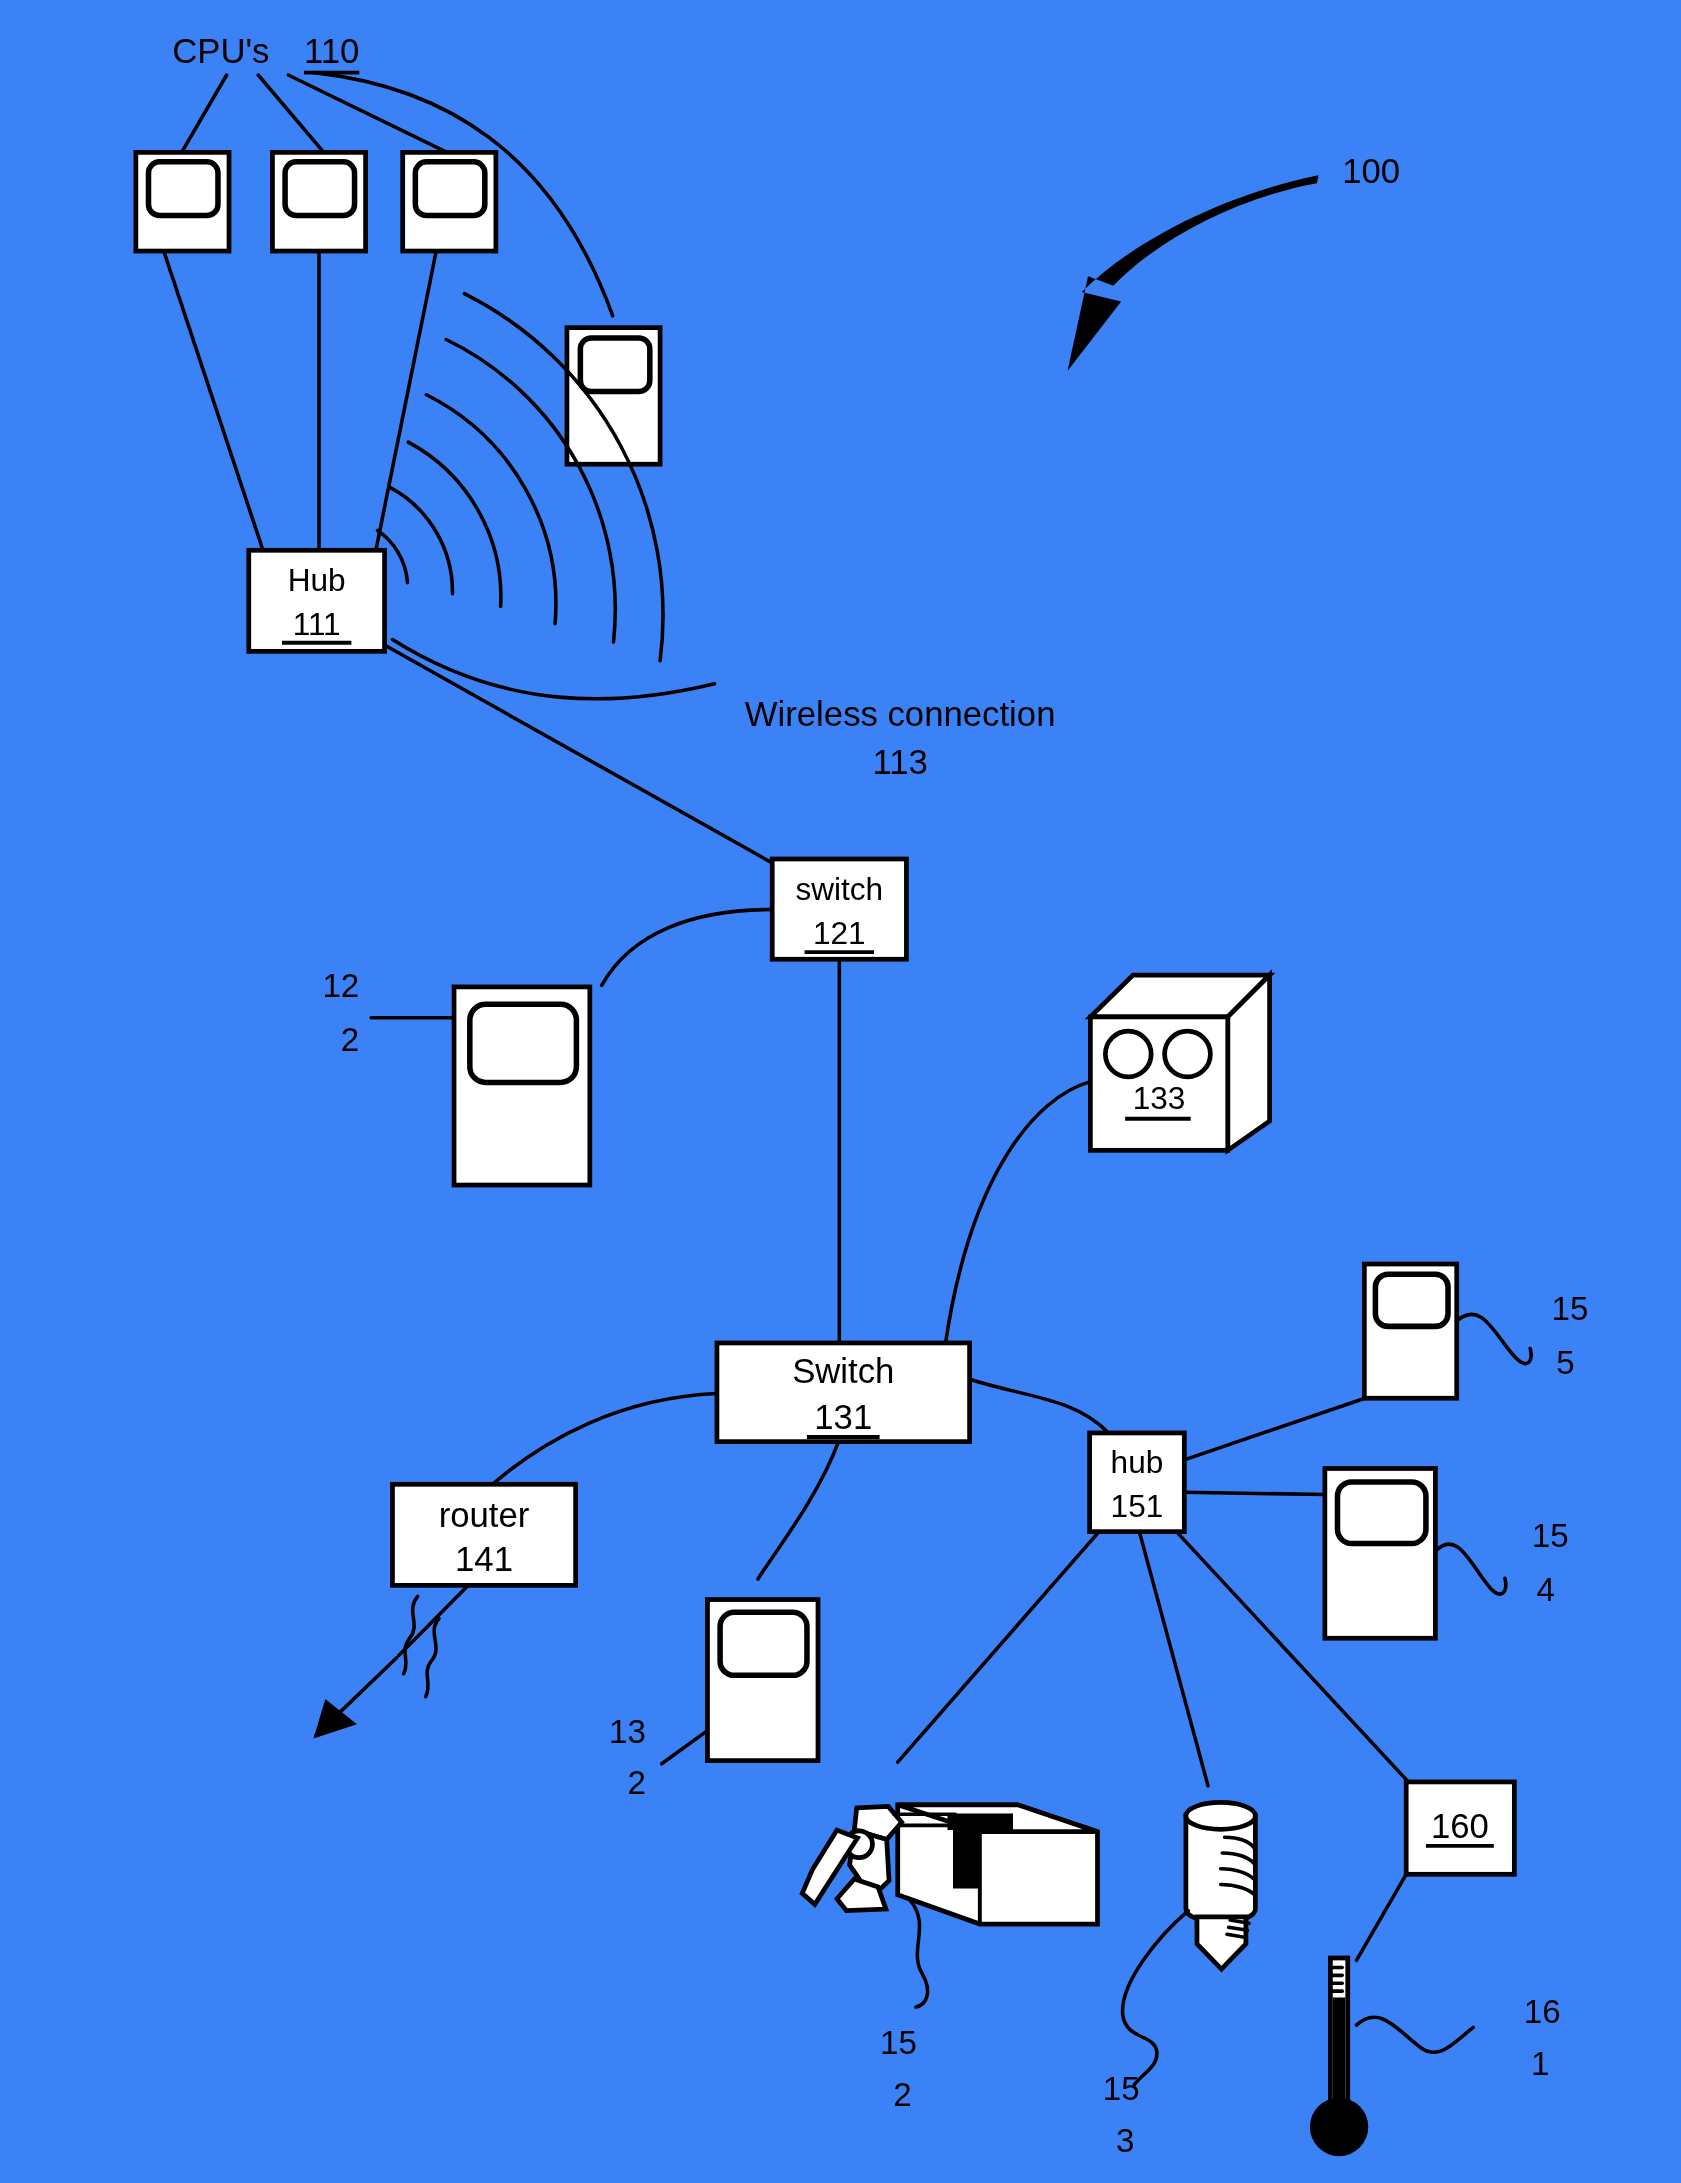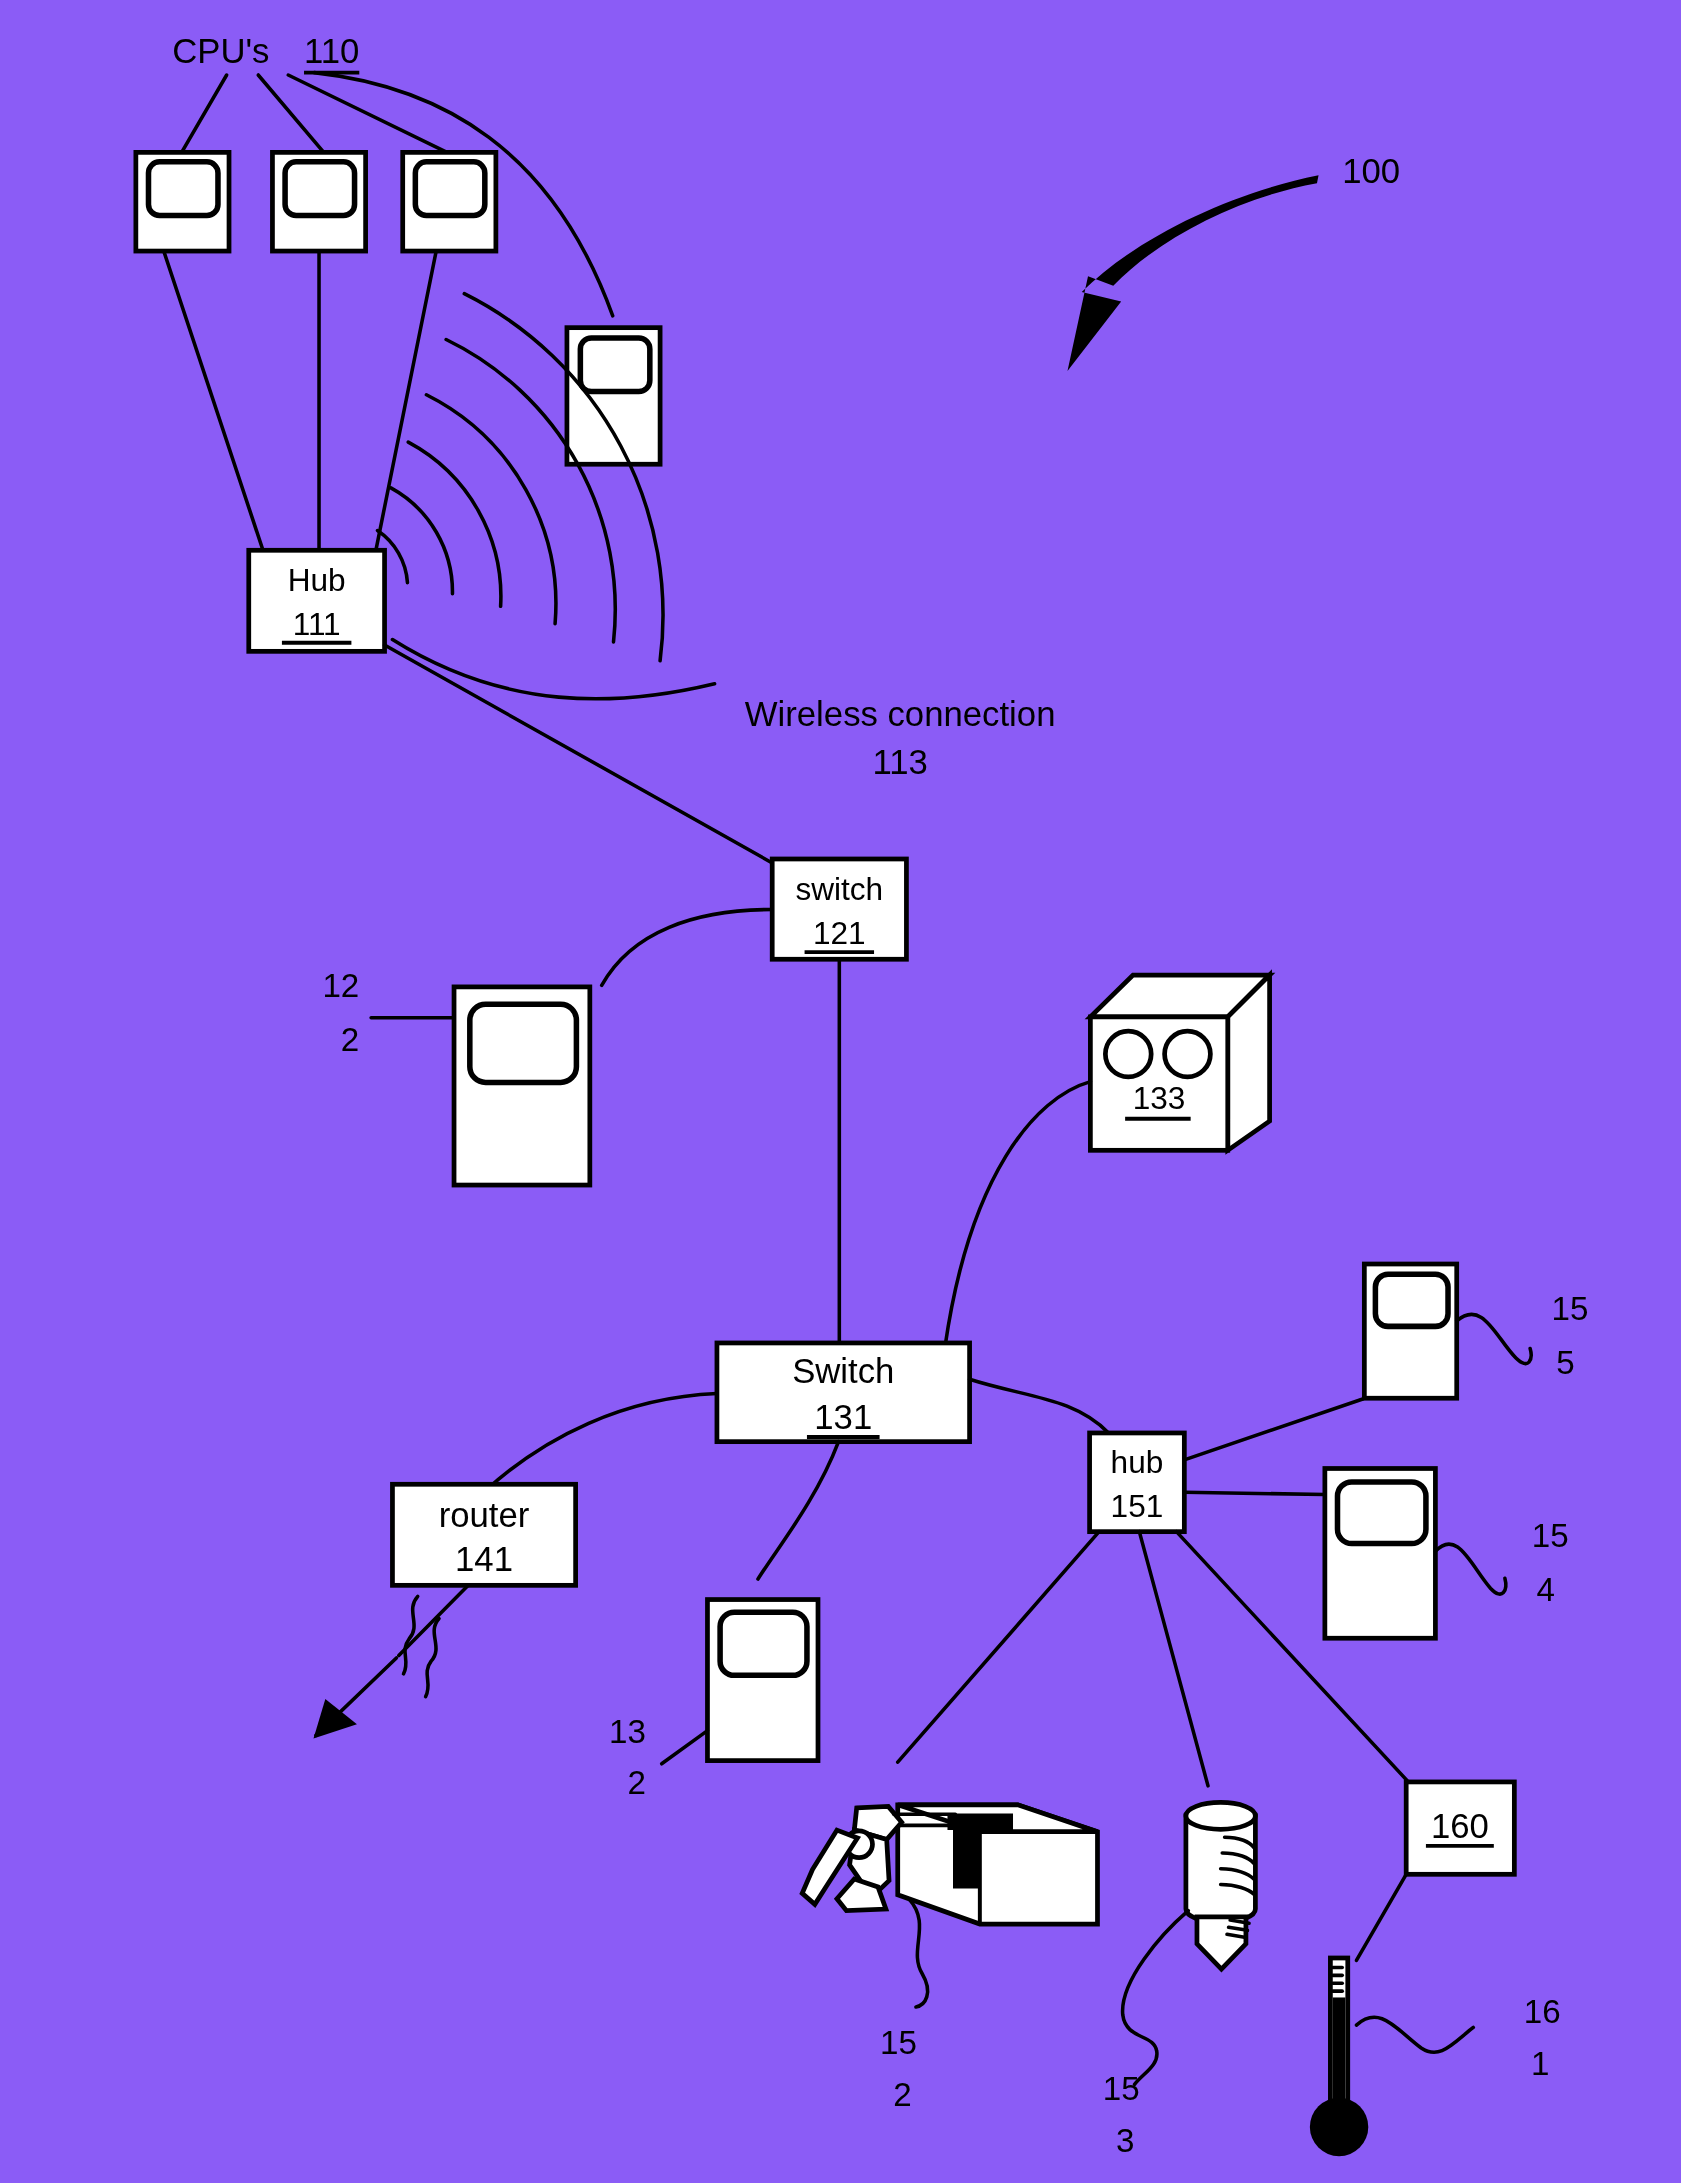--- a/index.html
+++ b/index.html
@@ -10,21 +10,21 @@
   body {
     width: 1681px;
     height: 2183px;
     font-family: "Liberation Sans", sans-serif;
     overflow: hidden;
   }
   #diagram-root {
     position: relative;
     width: 1681px;
     height: 2183px;
-    background: #8b5cf6;
+    background: #3b82f6;
   }
   svg#patent-figure {
     display: block;
     width: 1681px;
     height: 2183px;
   }
   .stroke {
     fill: none;
     stroke: #000000;
     stroke-width: 5;

